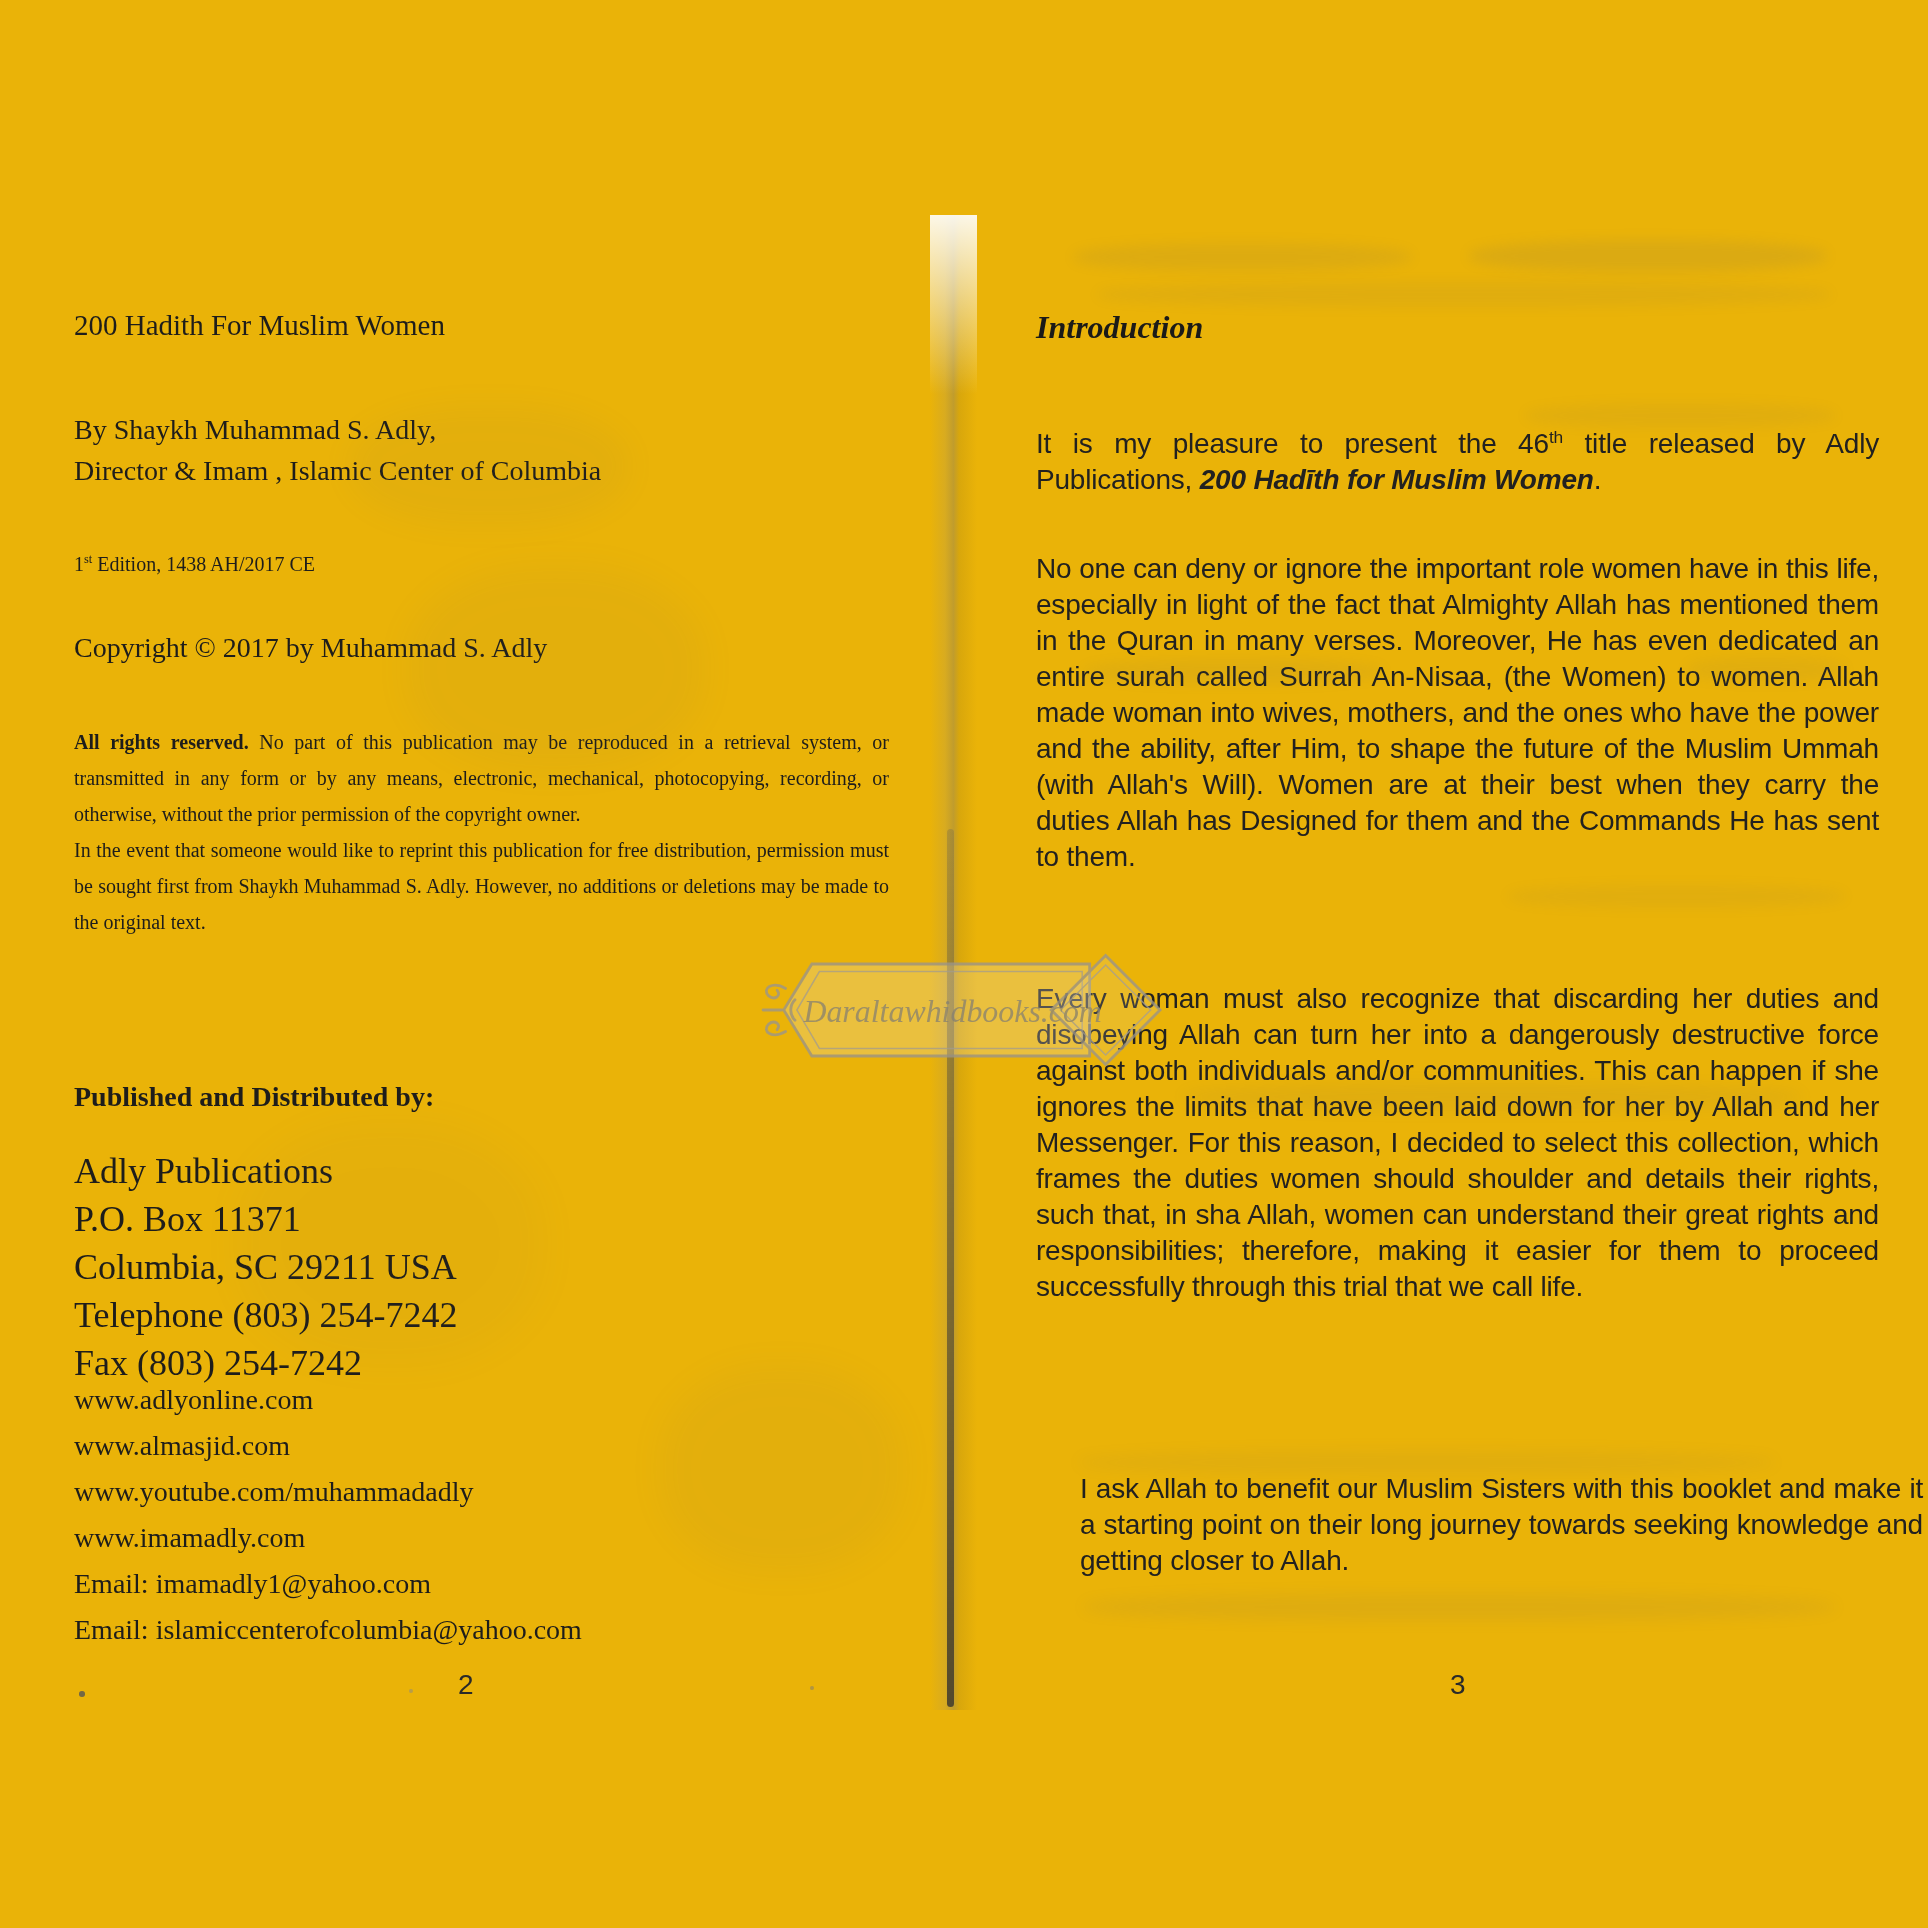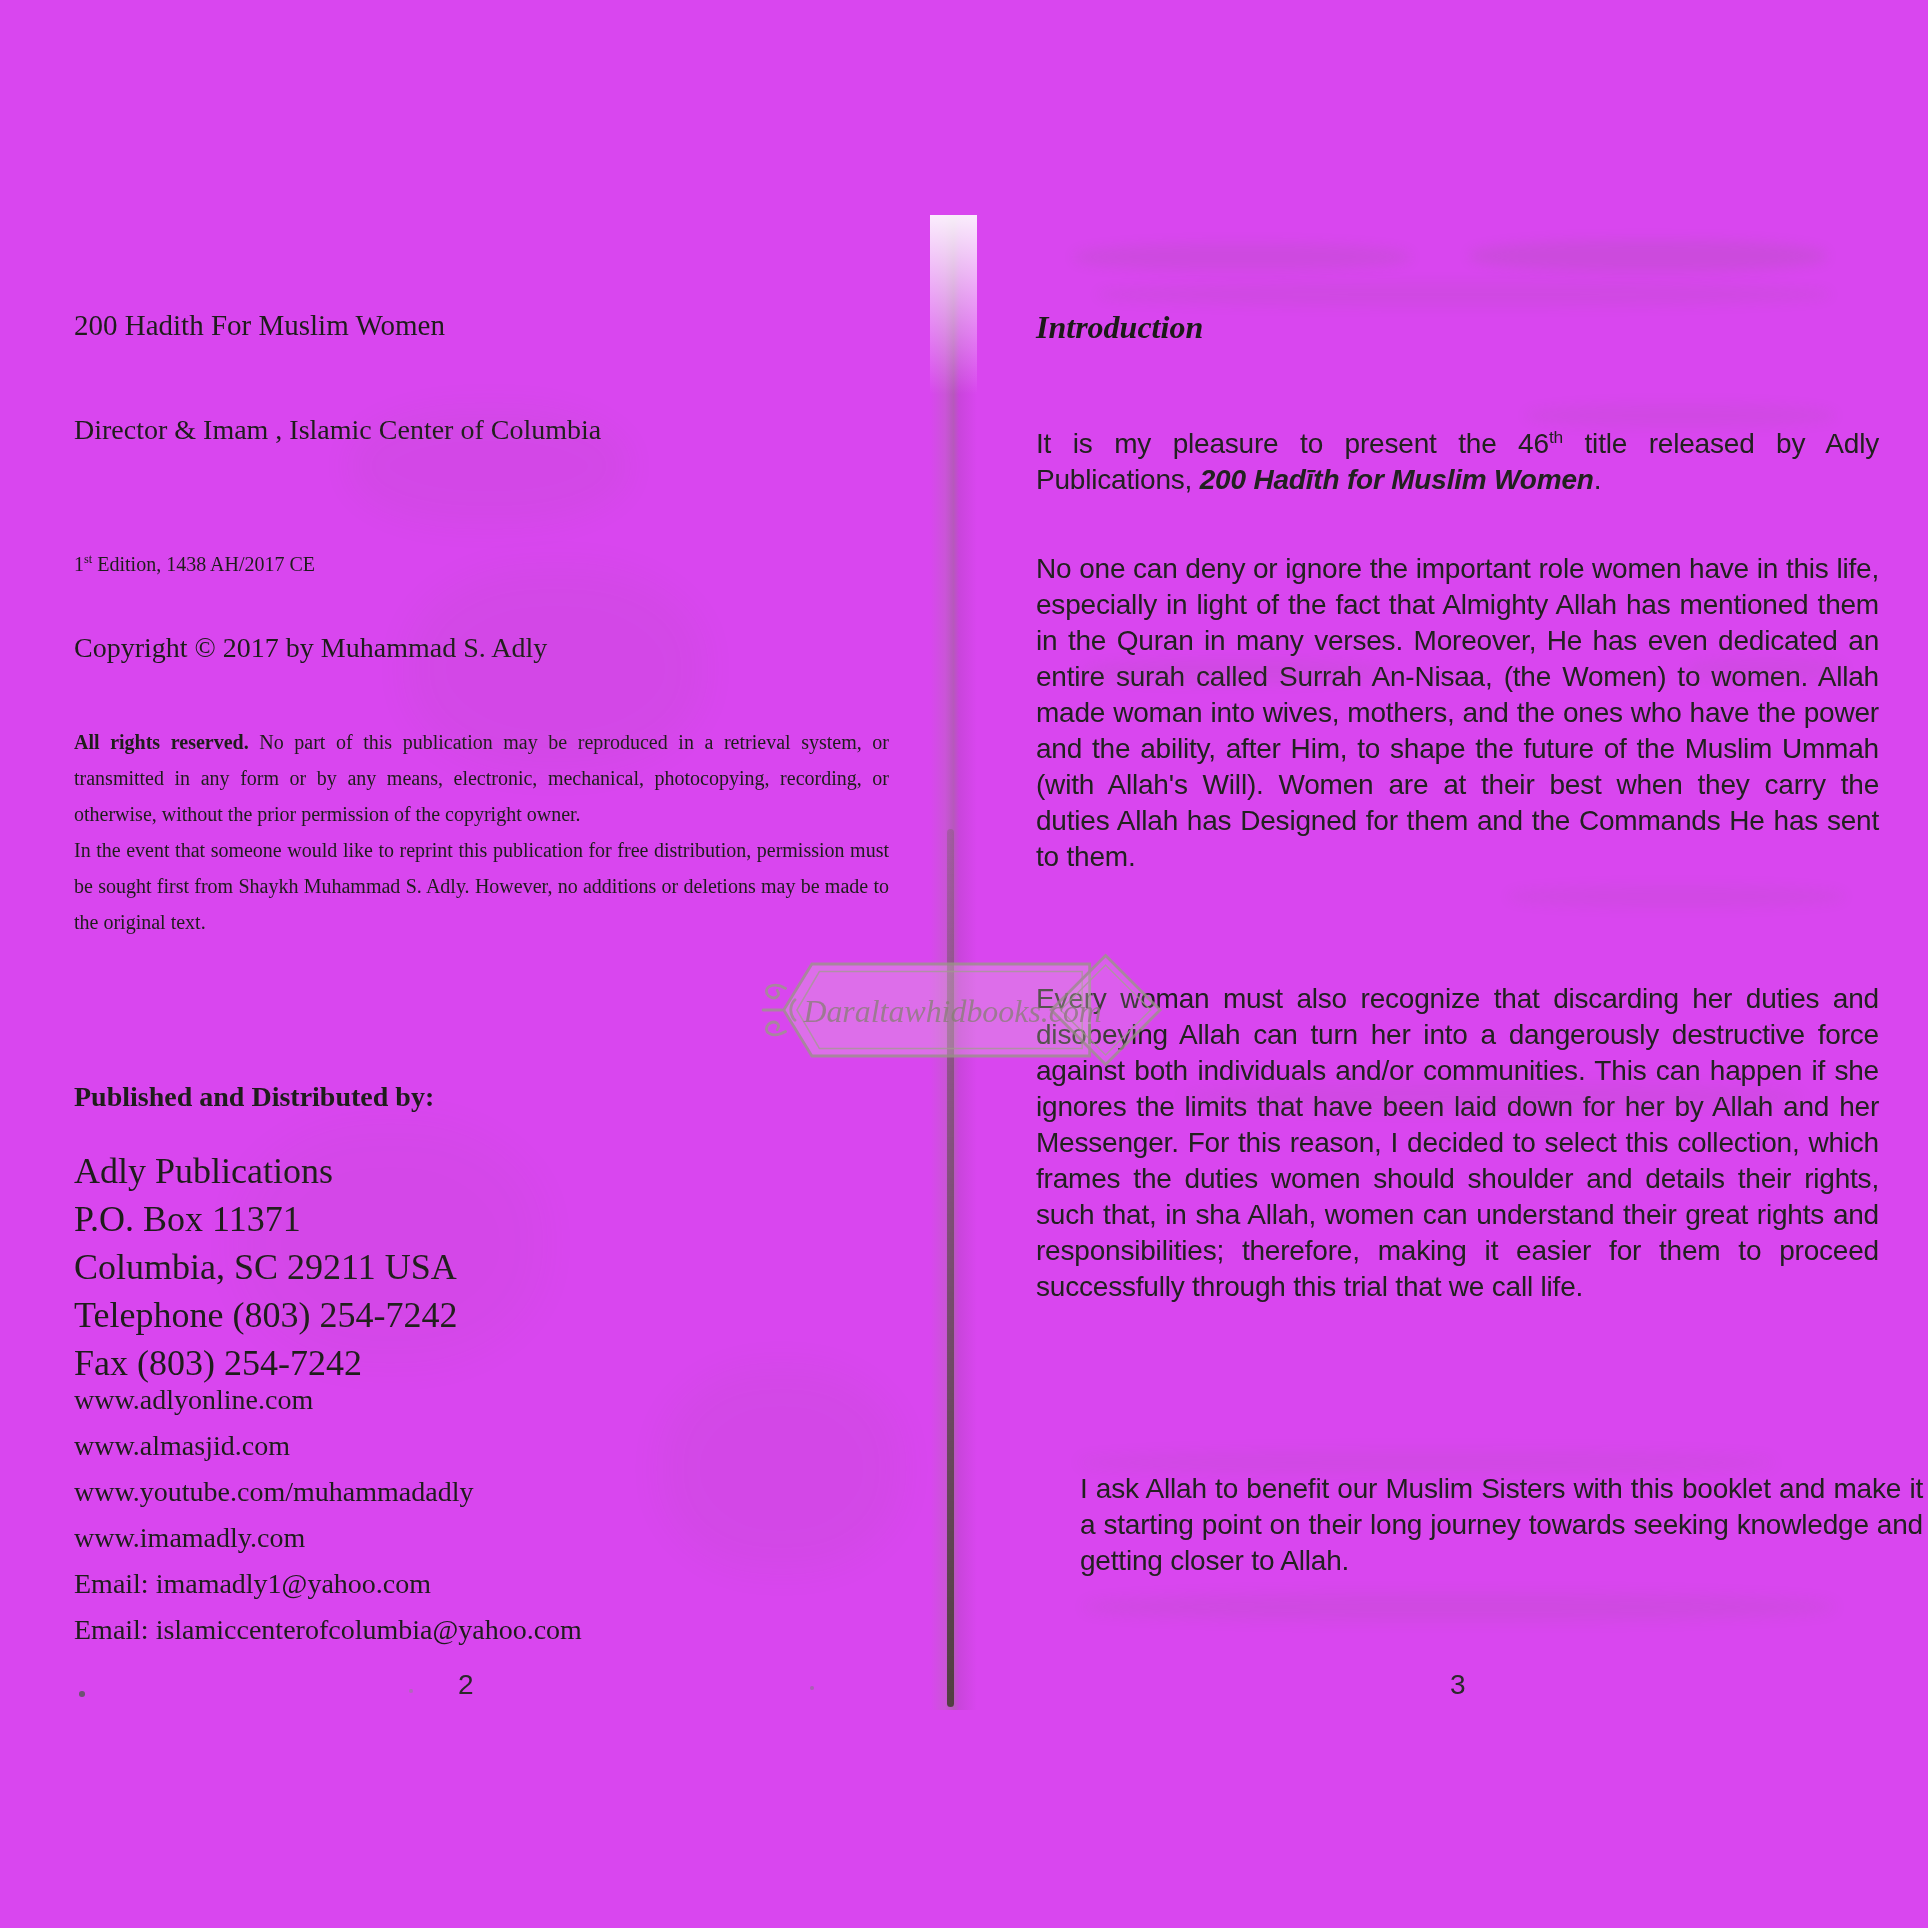--- a/index.html
+++ b/index.html
@@ -1,16 +1,16 @@
 <!DOCTYPE html>
 <html style="font-size:15px"><head>
 <meta charset="utf-8">
 <style>
   html,body{margin:0;padding:0;background:#ffffff;}
-  .stage{position:relative;width:1928px;height:1928px;background:#d946ef;overflow:hidden;
+  .stage{position:relative;width:1928px;height:1928px;background:#eab308;overflow:hidden;
          font-family:"Liberation Serif","DejaVu Serif",serif;color:#1c1c1c;}
   .abs{position:absolute;}
 
   
   .lp-text{font-size:20px;line-height:36px;color:#1e1d1b;}
   .lp-title{left:74px;top:307px;width:815px;font-size:29px;}
   .lp-author{left:74px;top:409px;width:815px;font-size:28px;line-height:41px;}
   .lp-edition{left:74px;top:546px;width:815px;font-size:20px;}
   .lp-copyright{left:74px;top:615px;width:815px;font-size:28px;margin-top:15px;}
   .lp-rights{left:74px;top:724px;width:815px;text-align:justify;}
@@ -53,20 +53,21 @@
 </head>
 <body>
 
 <div class="stage">
 
   <div>
 
     <div class="abs lp-text lp-title">200 Hadith For Muslim Women</div>
 
     <div class="abs lp-text lp-author">
+      <div>By Shaykh Muhammad S. Adly,</div>
       <div>Director &amp; Imam , Islamic Center of Columbia</div>
     </div>
 
     <div class="abs lp-text lp-edition"><span>1</span><span class="sup">st</span><span> Edition, 1438 AH/2017 CE</span></div>
 
     <div class="abs lp-text lp-copyright">Copyright © 2017 by Muhammad S. Adly</div>
 
     <div class="abs lp-text lp-rights">
       <div><b>All rights reserved.</b><span> No part of this publication may be reproduced in a retrieval system, or transmitted in any form or by any means, electronic, mechanical, photocopying, recording, or otherwise, without the prior permission of the copyright owner.</span></div>
       <div>In the event that someone would like to reprint this publication for free distribution, permission must be sought first from Shaykh Muhammad S. Adly. However, no additions or deletions may be made to the original text.</div>

